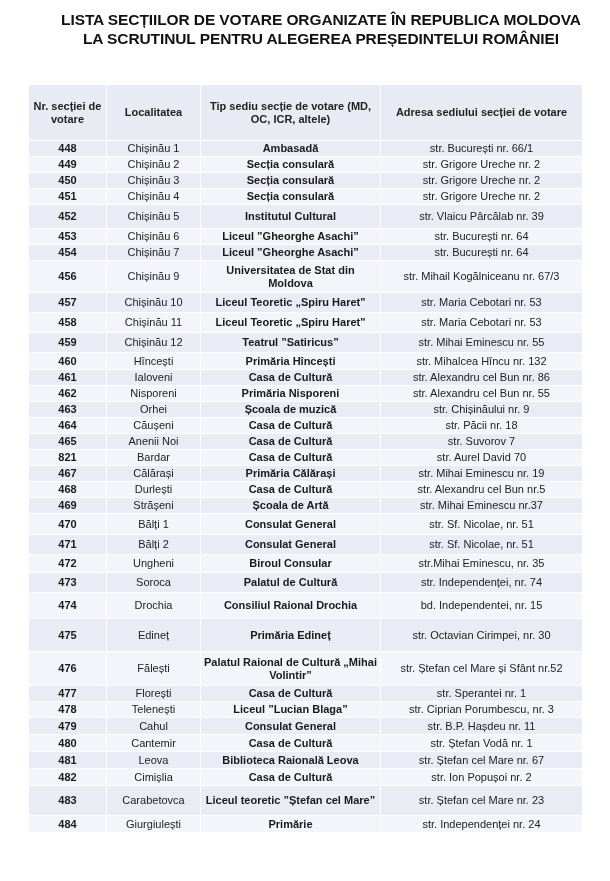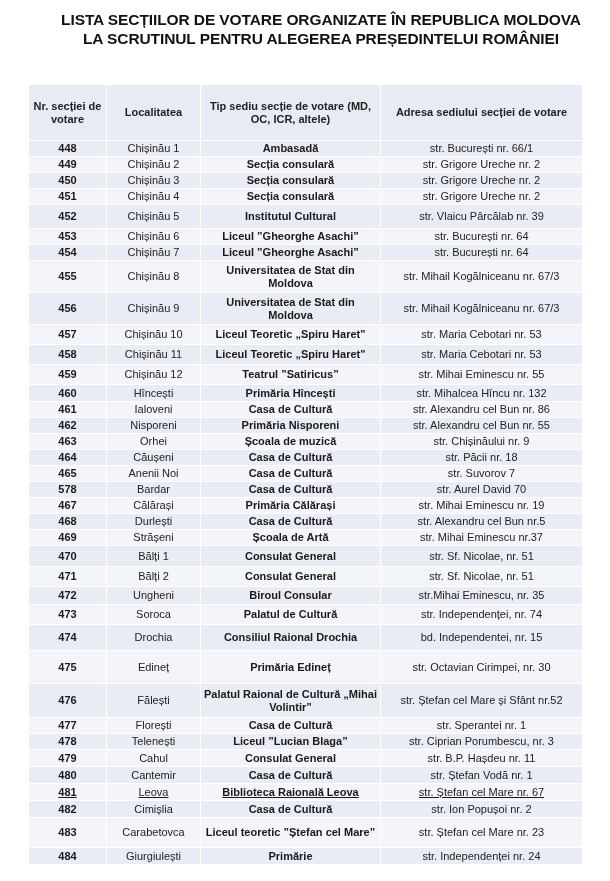--- a/index.html
+++ b/index.html
@@ -83,26 +83,20 @@
         <td class="type">Liceul ”Gheorghe Asachi”</td>
         <td class="addr">str. București nr. 64</td>
       </tr>
       <tr style="height: 16px;">
         <td class="num">454</td>
         <td class="loc">Chișinău 7</td>
         <td class="type">Liceul ”Gheorghe Asachi”</td>
         <td class="addr">str. București nr. 64</td>
       </tr>
       <tr style="height: 32px;">
-        <td class="num">455</td>
-        <td class="loc">Chișinău 8</td>
-        <td class="type">Universitatea de Stat din Moldova</td>
-        <td class="addr">str. Mihail Kogălniceanu nr. 67/3</td>
-      </tr>
-      <tr style="height: 32px;">
         <td class="num">456</td>
         <td class="loc">Chișinău 9</td>
         <td class="type">Universitatea de Stat din Moldova</td>
         <td class="addr">str. Mihail Kogălniceanu nr. 67/3</td>
       </tr>
       <tr style="height: 20px;">
         <td class="num">457</td>
         <td class="loc">Chișinău 10</td>
         <td class="type">Liceul Teoretic „Spiru Haret"</td>
         <td class="addr">str. Maria Cebotari nr. 53</td>
@@ -149,21 +143,21 @@
         <td class="type">Casa de Cultură</td>
         <td class="addr">str. Păcii nr. 18</td>
       </tr>
       <tr style="height: 16px;">
         <td class="num">465</td>
         <td class="loc">Anenii Noi</td>
         <td class="type">Casa de Cultură</td>
         <td class="addr">str. Suvorov 7</td>
       </tr>
       <tr style="height: 16px;">
-        <td class="num">578</td>
+        <td class="num">821</td>
         <td class="loc">Bardar</td>
         <td class="type">Casa de Cultură</td>
         <td class="addr">str. Aurel David 70</td>
       </tr>
       <tr style="height: 16px;">
         <td class="num">467</td>
         <td class="loc">Călărași</td>
         <td class="type">Primăria Călărași</td>
         <td class="addr">str. Mihai Eminescu nr. 19</td>
       </tr>
@@ -238,21 +232,21 @@
         <td class="loc">Cahul</td>
         <td class="type">Consulat General</td>
         <td class="addr">str. B.P. Hașdeu nr. 11</td>
       </tr>
       <tr style="height: 17px;">
         <td class="num">480</td>
         <td class="loc">Cantemir</td>
         <td class="type">Casa de Cultură</td>
         <td class="addr">str. Ștefan Vodă nr. 1</td>
       </tr>
-      <tr style="height: 17px; text-decoration: underline;">
+      <tr style="height: 17px;">
         <td class="num">481</td>
         <td class="loc">Leova</td>
         <td class="type">Biblioteca Raională Leova</td>
         <td class="addr">str. Ștefan cel Mare nr. 67</td>
       </tr>
       <tr style="height: 17px;">
         <td class="num">482</td>
         <td class="loc">Cimișlia</td>
         <td class="type">Casa de Cultură</td>
         <td class="addr">str. Ion Popușoi nr. 2</td>

